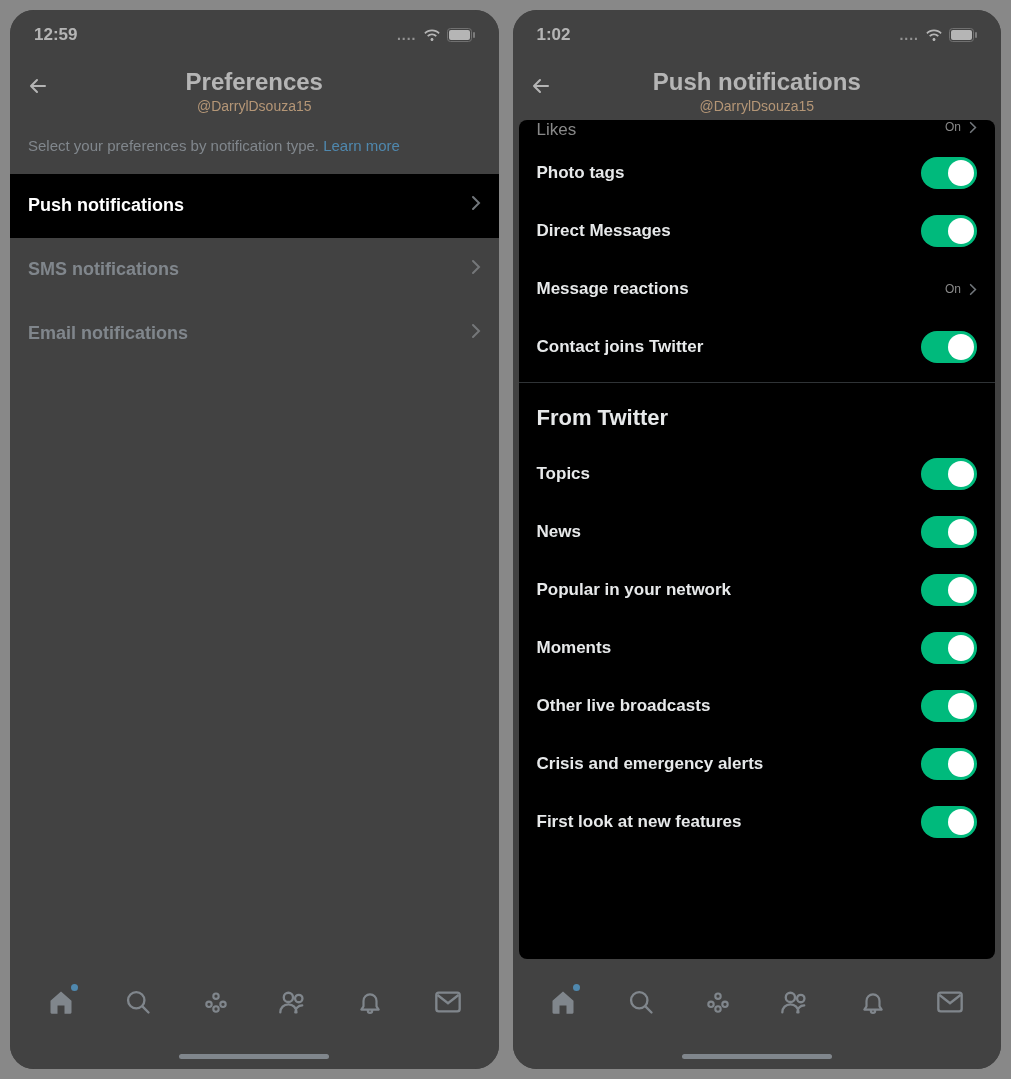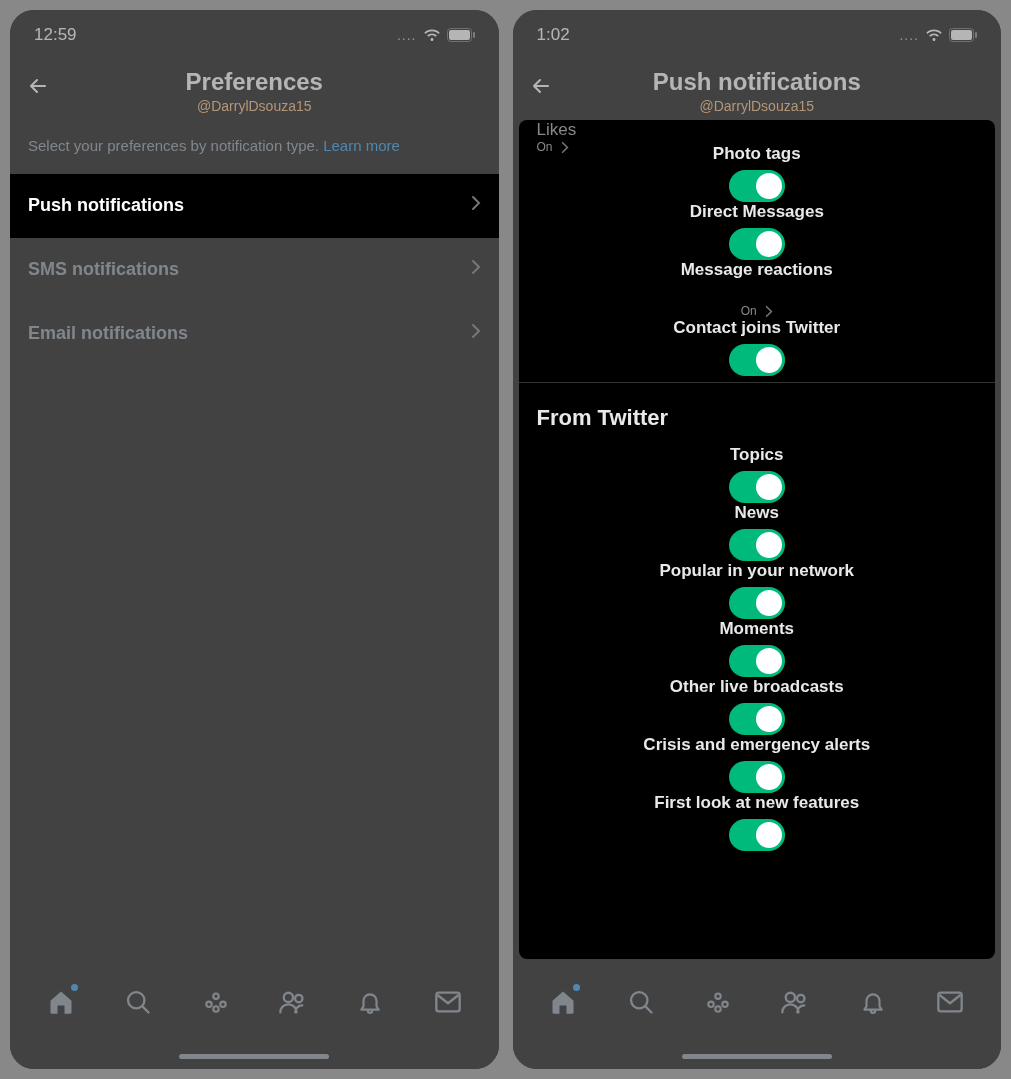--- a/index.html
+++ b/index.html
@@ -28,21 +28,21 @@
     pointer-events: none;
     z-index: 50;
   }
   .status-bar {
     height: 44px;
     display: flex;
     align-items: center;
     justify-content: space-between;
     padding: 6px 24px 0;
     font-size: 17px;
-    font-weight: 400;
+    font-weight: 700;
   }
   .status-right { display: flex; align-items: center; gap: 6px; }
   .dots { font-size: 14px; letter-spacing: 1px; opacity: .7; }
   .wifi-icon svg, .battery-icon svg { display: block; }
   .header {
     position: relative;
     text-align: center;
     padding: 14px 0 8px;
   }
   .back-button {
@@ -88,21 +88,20 @@
   }
   .panel-row {
     display: flex;
     align-items: center;
     justify-content: space-between;
     padding: 0 18px;
     height: 58px;
     font-size: 17px;
     font-weight: 600;
     color: #e7e9ea;
-    flex-direction: column;
   }
   .panel-row.clipped-top { height: 24px; align-items: flex-start; color:#888; font-weight:500; }
   .section-header {
     padding: 22px 18px 14px;
     font-size: 22px;
     font-weight: 700;
     color: #e7e9ea;
   }
   .toggle {
     width: 56px; height: 32px;

